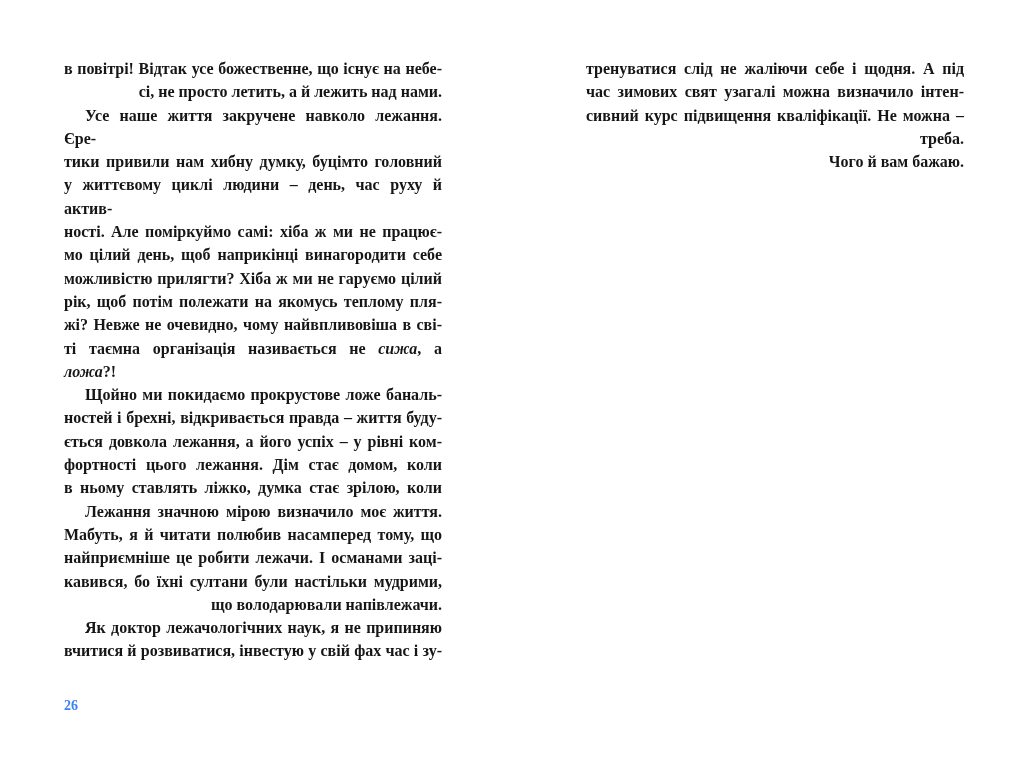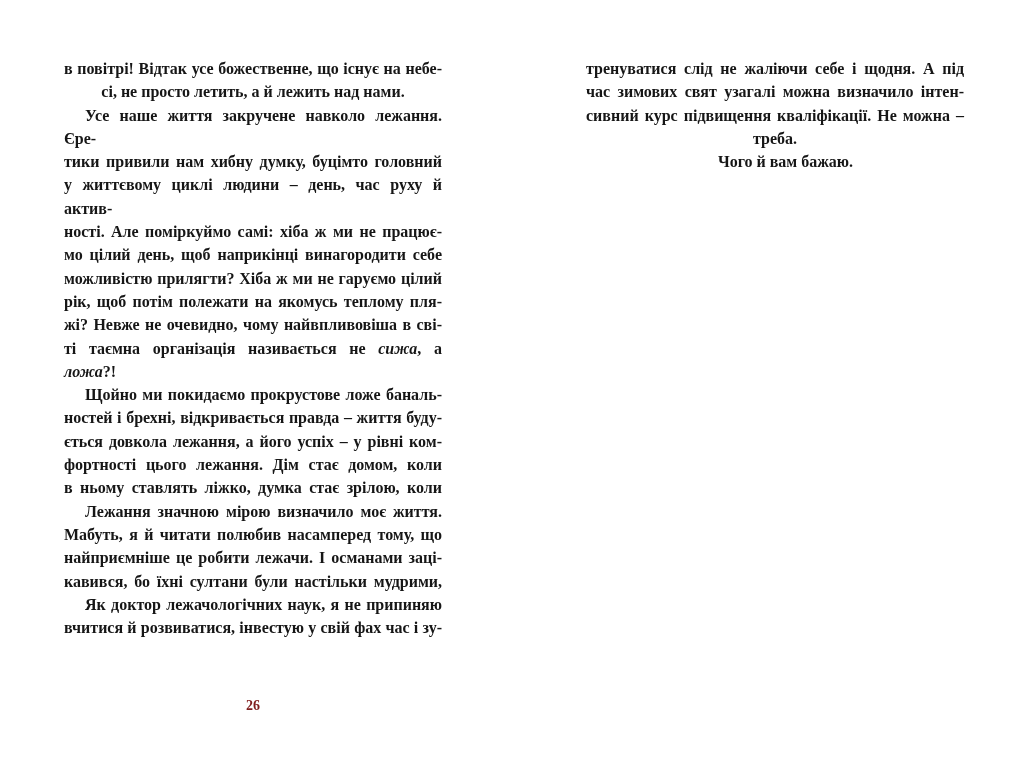--- a/index.html
+++ b/index.html
@@ -21,36 +21,35 @@
   }
   .page-text {
     position: absolute;
     top: 57px;
     width: 378px;
     font-size: 16px;
     line-height: 23.3px;
   }
   .page-text.left  { left: 64px; }
   .page-text.right { left: 586px; }
-  .line { text-align: center; }
+  .line { text-align: right; }
   .line.just {
     text-align: justify;
     text-align-last: justify;
     -moz-text-align-last: justify;
   }
   .line.indent { text-indent: 21px; }
   .line em { font-style: italic; }
   .page-number {
     position: absolute;
     top: 698px;
     left: 64px;
     width: 378px;
-    text-align: center;
     font-size: 14px;
-    color: #7f1d1d;
+    color: #3b82f6;
   }
 </style>
 </head>
 <body>
 
 <div class="spread">
 
   <div>
     <div class="page-text left">
         <div class="line just"><span>в повітрі! Відтак усе божественне, що існує на небе-</span></div>
@@ -66,20 +65,21 @@
         <div class="line just"><span>ті таємна організація називається не </span><em>сижа</em><span>, а </span><em>ложа</em><span>?!</span></div>
         <div class="line just indent"><span>Щойно ми покидаємо прокрустове ложе баналь-</span></div>
         <div class="line just"><span>ностей і брехні, відкривається правда – життя буду-</span></div>
         <div class="line just"><span>ється довкола лежання, а його успіх – у рівні ком-</span></div>
         <div class="line just"><span>фортності цього лежання. Дім стає домом, коли</span></div>
         <div class="line just"><span>в ньому ставлять ліжко, думка стає зрілою, коли</span></div>
         <div class="line just indent"><span>Лежання значною мірою визначило моє життя.</span></div>
         <div class="line just"><span>Мабуть, я й читати полюбив насамперед тому, що</span></div>
         <div class="line just"><span>найприємніше це робити лежачи. І османами заці-</span></div>
         <div class="line just"><span>кавився, бо їхні султани були настільки мудрими,</span></div>
+        <div class="line"><span>що володарювали напівлежачи.</span></div>
         <div class="line just indent"><span>Як доктор лежачологічних наук, я не припиняю</span></div>
         <div class="line just"><span>вчитися й розвиватися, інвестую у свій фах час і зу-</span></div>
       </div>
     <div class="page-number">26</div>
   </div>
 
   <div>
     <div class="page-text right">
         <div class="line just"><span>тренуватися слід не жаліючи себе і щодня. А під</span></div>
         <div class="line just"><span>час зимових свят узагалі можна визначило інтен-</span></div>

